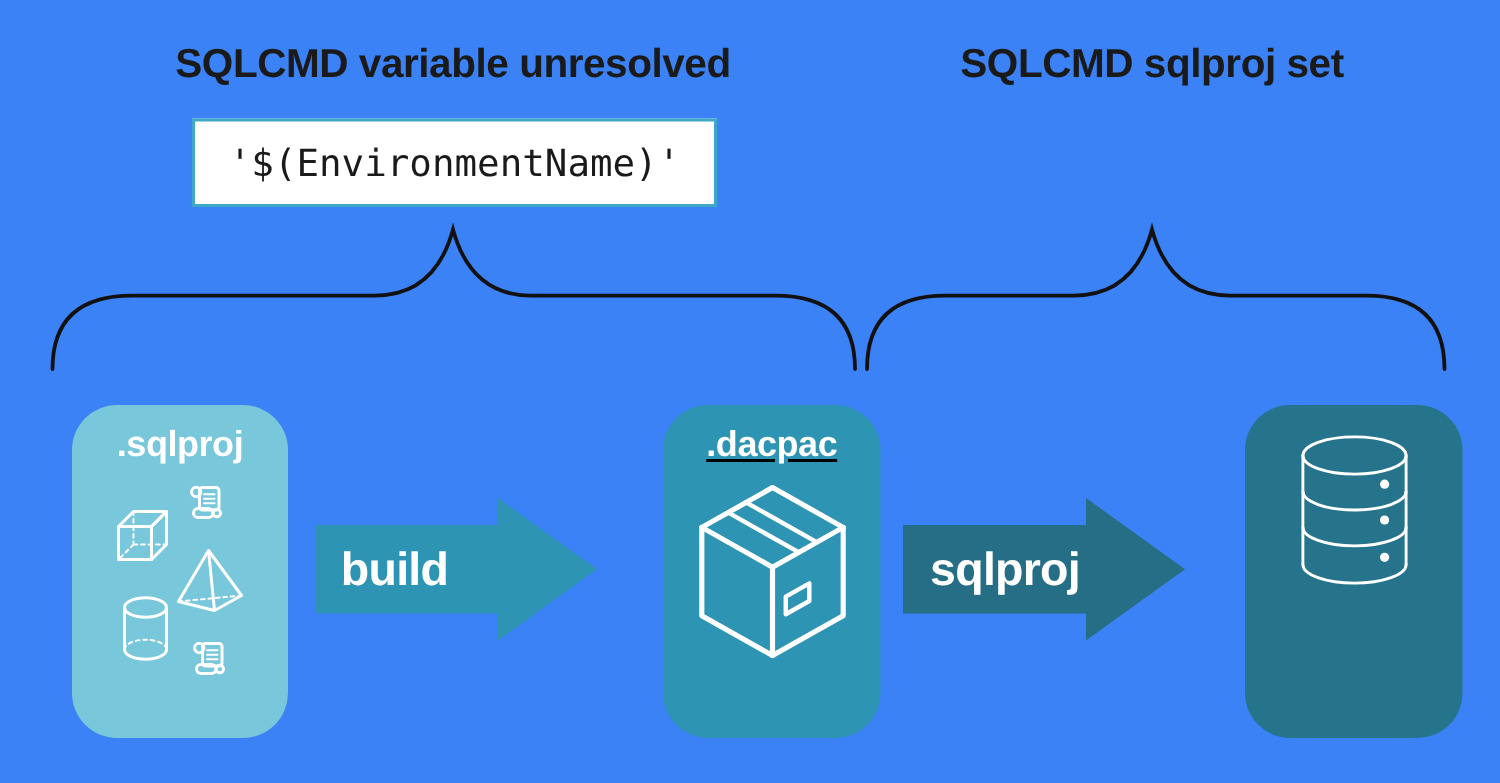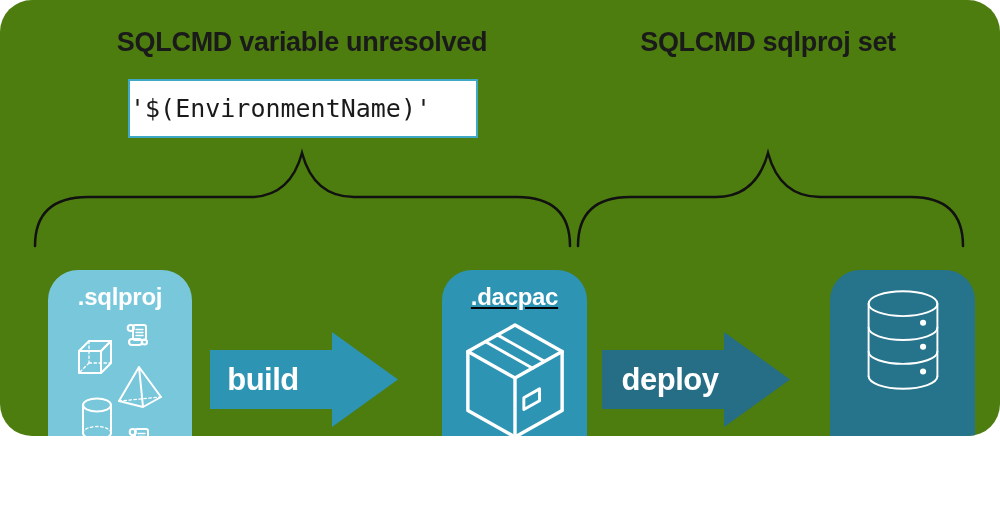--- a/index.html
+++ b/index.html
@@ -1,28 +1,28 @@
 <!DOCTYPE html>
 <html style="--light-blue: #79C7DB; --teal: #2E94B3; --deploy-teal: #266E86; --dark-teal: #26748B; --code-border: #3FA8C6; --text-dark: #1A1A1A; --white: #FFFFFF; --brace: #111111;"><head>
 <meta charset="utf-8">
 <style>
   :root{
     --light-blue:#79C7DB; --teal:#2E94B3; --deploy-teal:#266E86; --dark-teal:#26748B;
     --code-border:#3FA8C6; --text-dark:#1A1A1A; --white:#FFFFFF; --brace:#111111;
   }
   html,body{margin:0;padding:0;background:#fff;}
-  .canvas{position:relative;width:1000px;height:436px;background:#4d7c0f;overflow:hidden;
-          font-family:"Liberation Sans",sans-serif;border-radius:32px;}
+  .canvas{position:relative;width:1000px;height:522px;background:#3b82f6;overflow:hidden;
+          font-family:"Liberation Sans",sans-serif;}
   .title{position:absolute;top:27px;font-size:27px;font-weight:bold;color:var(--text-dark);
          text-align:center;letter-spacing:-0.3px;}
   #title-left{left:52px;width:500px;}
   #title-right{left:568px;width:400px;}
   .codebox{position:absolute;top:79px;height:59px;box-sizing:border-box;
            border:2px solid var(--code-border);background:#fff;
-           display:flex;align-items:center;justify-content:flex-start;}
+           display:flex;align-items:center;justify-content:center;}
   #codebox-left{left:128px;width:350px;}
   #codebox-right{left:668px;width:200px;}
   .code{font-family:"DejaVu Sans Mono",monospace;font-size:25px;color:var(--text-dark);white-space:pre;}
   svg.layer{position:absolute;left:0;top:0;}
   .stage{position:absolute;top:270px;height:222px;border-radius:30px;
          display:flex;flex-direction:column;align-items:center;margin-left:12px;}
   #stage-sqlproj{left:36px;width:144px;background:var(--light-blue);}
   #stage-dacpac{left:430px;width:145px;background:var(--teal);text-decoration:underline;}
   #stage-database{left:818px;width:145px;background:var(--dark-teal);}
   .stage-label{margin-top:13px;font-size:24px;font-weight:bold;color:var(--white);letter-spacing:-0.3px;}
@@ -111,21 +111,21 @@
         <path d="M55 60 V120"></path>
         <path d="M25 23 L73 50 M37 16 L85 43" stroke-width="3"></path>
         <path d="M64 80 L80 71 V83 L64 92 Z" stroke-width="3"></path>
       </g>
     </svg>
   </div>
 
   <svg class="arrow-svg" id="arrow-deploy" viewBox="0 0 189 96">
     <polygon points="0,18 122,18 122,0 188,47.5 122,95 122,77 0,77" fill="var(--deploy-teal)"></polygon>
   </svg>
-  <div class="arrow-label" id="label-deploy">deploy</div>
+  <div class="arrow-label" id="label-deploy">sqlproj</div>
 
   <div class="stage" id="stage-database">
     <svg class="stage-icon" style="margin-top:14px" width="86" height="112" viewBox="0 0 90 110">
       <g class="icon-stroke" stroke-width="3">
         <ellipse cx="45" cy="17" rx="36" ry="13"></ellipse>
         <path d="M9 17 V93 M81 17 V93"></path>
         <path d="M9 93 A36 13 0 0 0 81 93"></path>
         <path d="M9 42 A36 13 0 0 0 81 42"></path>
         <path d="M9 67 A36 13 0 0 0 81 67"></path>
       </g>

